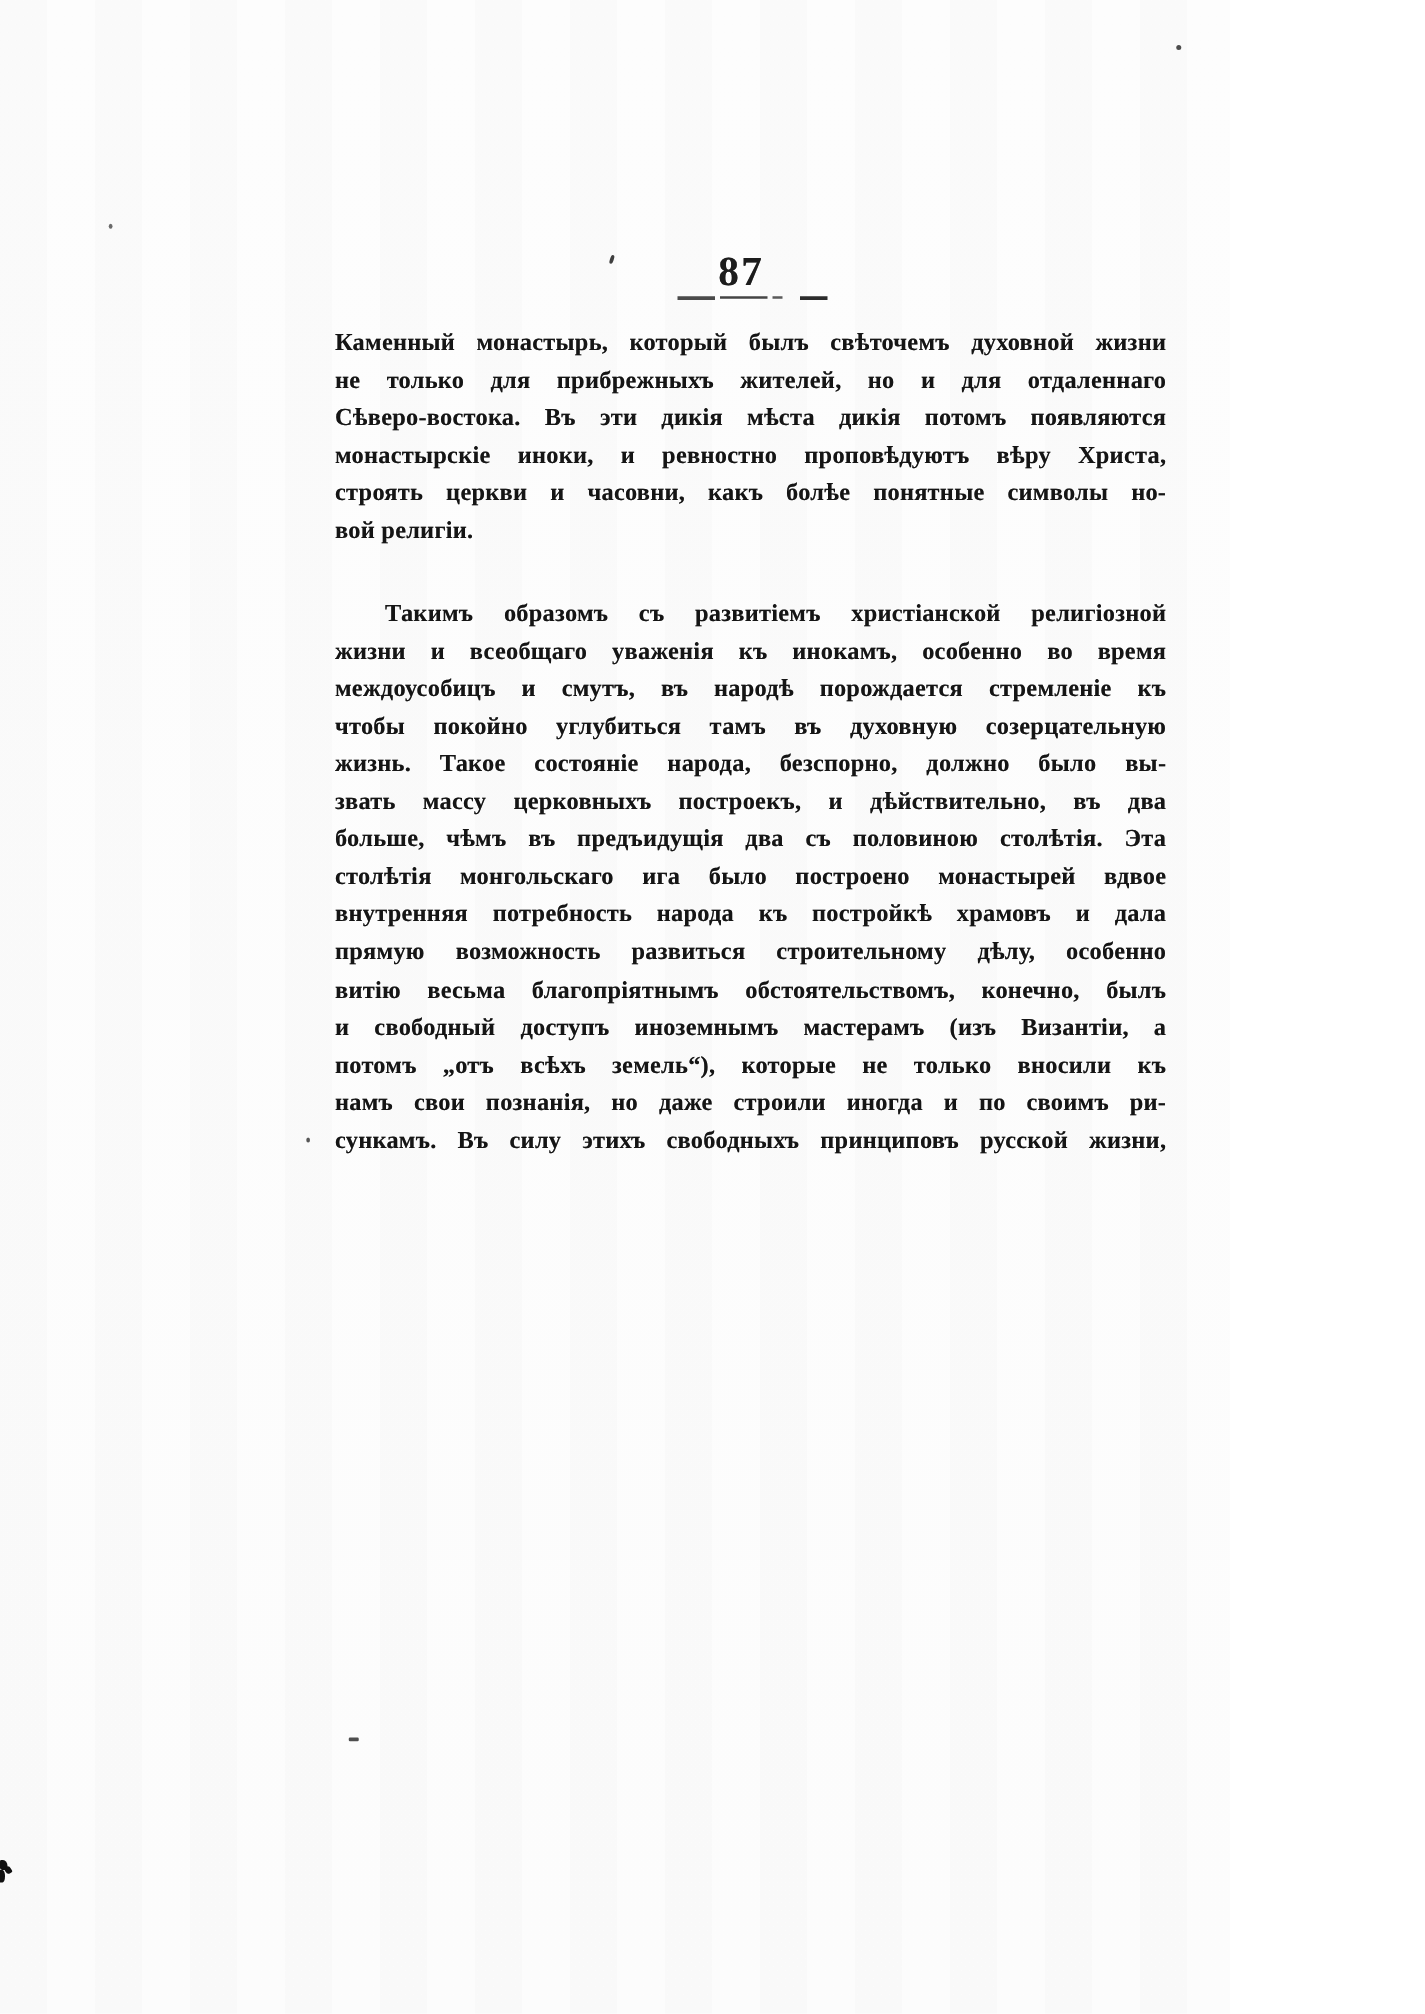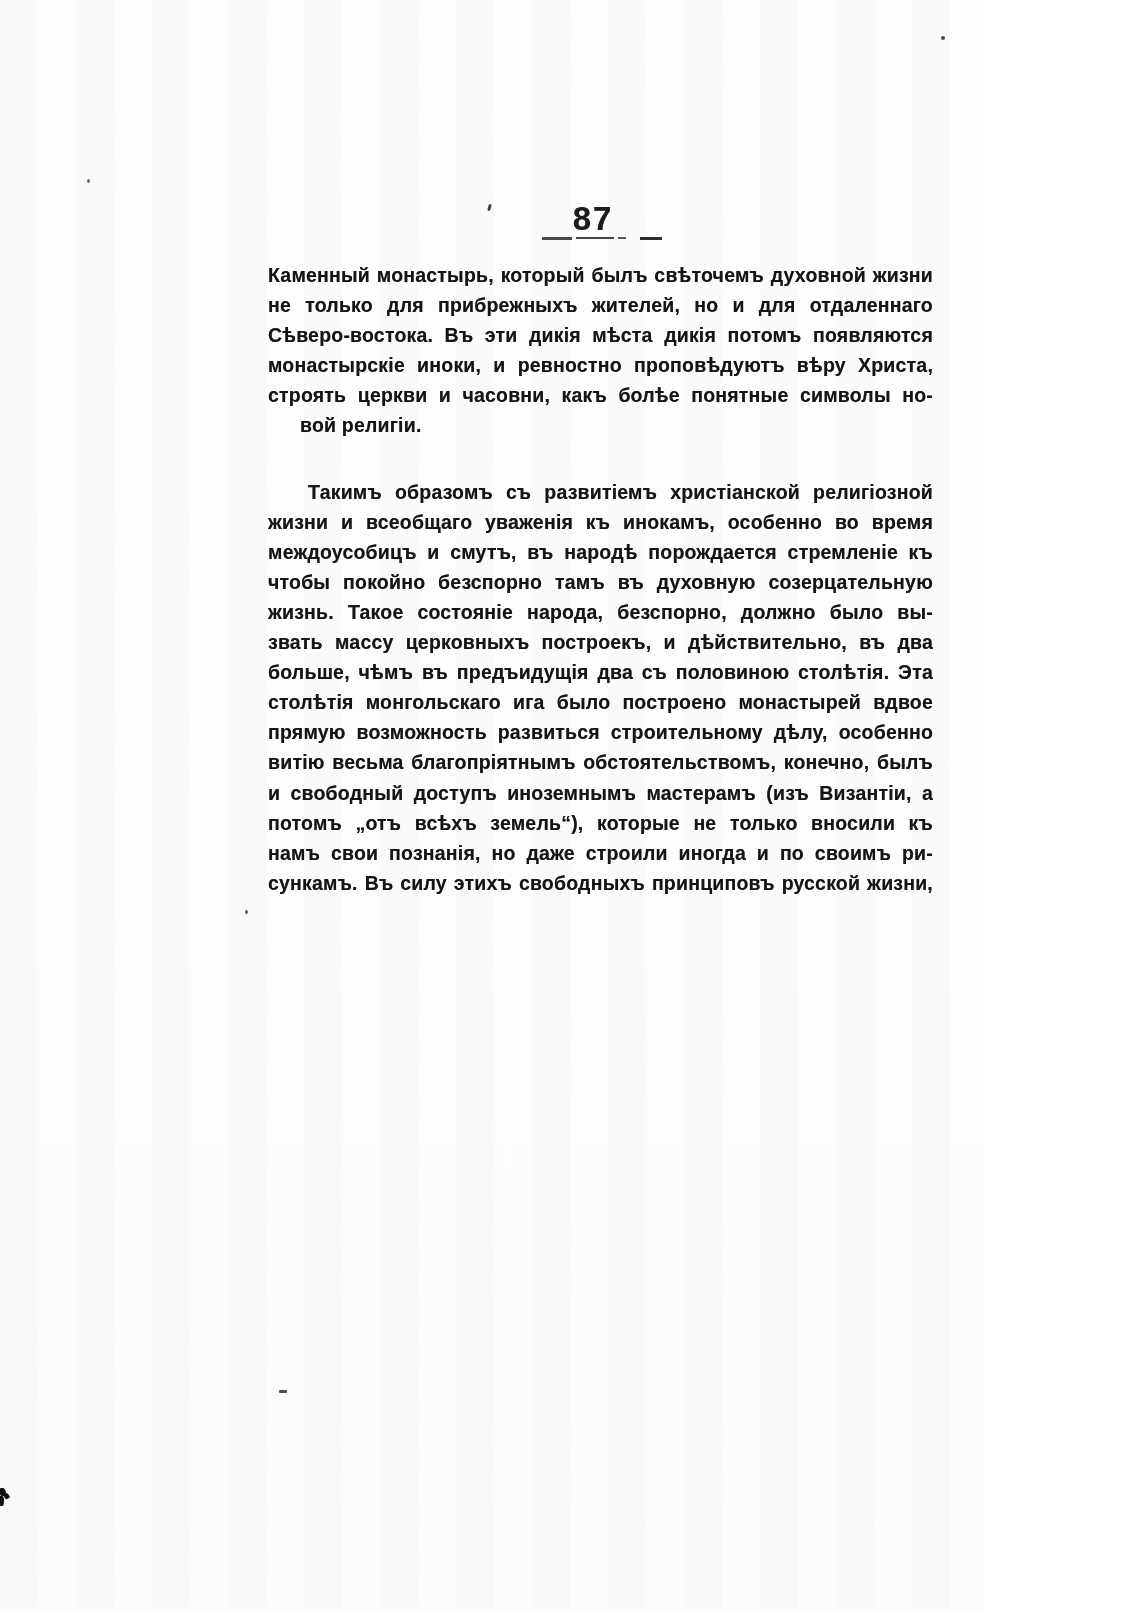--- a/index.html
+++ b/index.html
@@ -10,21 +10,21 @@
   .page {
     position: relative;
     width: 984px;
     height: 1611px;
     overflow: hidden;
     background:
       repeating-linear-gradient(90deg,
         rgba(0,0,0,0.012) 0px, rgba(0,0,0,0.012) 38px,
         rgba(255,255,255,0) 38px, rgba(255,255,255,0) 76px),
       linear-gradient(#fdfdfd, #fcfcfc);
-    font-family: Liberation Sans, sans-serif;
+    font-family: Liberation Serif, serif;
     color: #151515;
   }
   .folio {
     position: absolute;
     top: 200px;
     left: 493px;
     width: 200px;
     text-align: center;
     font-size: 33px;
     font-weight: 700;
@@ -59,21 +59,20 @@
   .paragraph { margin: 0; }
   .line {
     text-align: justify;
     -moz-text-align-last: justify;
     text-align-last: justify;
   }
   .line.indent { text-indent: 40px; margin-top: 36px; }
   .line.para-end {
     -moz-text-align-last: left;
     text-align-last: left;
-    margin-left: 32px;
   }
   
   .mark { position: absolute; background: #444; border-radius: 50%; }
   .mark-top-right   { left: 941px;  top: 36px;   width: 4px;  height: 4px;  background:#4c4c4c; }
   .mark-left-top    { left: 87px;   top: 179px;  width: 3px;  height: 4px;  background:#6a6a6a; }
   .mark-folio-tick  { left: 488px;  top: 204px;  width: 3px;  height: 7px;  border-radius:40%;
                       background:#3f3f3f; transform: rotate(18deg); }
   .mark-right-speck { left: 1050px; top: 626px;  width: 6px;  height: 4px;  border-radius:2px;
                       background:#9b9b9b; }
   .mark-left-dot    { left: 245px;  top: 910px;  width: 3px;  height: 4px;  background:#565656; }
@@ -107,25 +106,26 @@
         <div class="line">не только для прибрежныхъ жителей, но и для отдаленнаго</div>
         <div class="line">Сѣверо-востока. Въ эти дикія мѣста дикія потомъ появляются</div>
         <div class="line">монастырскіе иноки, и ревностно проповѣдуютъ вѣру Христа,</div>
         <div class="line">строять церкви и часовни, какъ болѣе понятные символы но-</div>
         <div class="line para-end">вой религіи.</div>
       </div>
       <div class="paragraph">
         <div class="line indent">Такимъ образомъ съ развитіемъ христіанской религіозной</div>
         <div class="line">жизни и всеобщаго уваженія къ инокамъ, особенно во время</div>
         <div class="line">междоусобицъ и смутъ, въ народѣ порождается стремленіе къ</div>
-        <div class="line">чтобы покойно безспорно тамъ въ духовную созерцательную</div>
+        <div class="line">чтобы покойно углубиться тамъ въ духовную созерцательную</div>
         <div class="line">жизнь. Такое состояніе народа, безспорно, должно было вы-</div>
         <div class="line">звать массу церковныхъ построекъ, и дѣйствительно, въ два</div>
         <div class="line">больше, чѣмъ въ предъидущія два съ половиною столѣтія. Эта</div>
         <div class="line">столѣтія монгольскаго ига было построено монастырей вдвое</div>
+        <div class="line">внутренняя потребность народа къ постройкѣ храмовъ и дала</div>
         <div class="line">прямую возможность развиться строительному дѣлу, особенно</div>
         <div class="line">витію весьма благопріятнымъ обстоятельствомъ, конечно, былъ</div>
         <div class="line">и свободный доступъ иноземнымъ мастерамъ (изъ Византіи, а</div>
         <div class="line">потомъ „отъ всѣхъ земель“), которые не только вносили къ</div>
         <div class="line">намъ свои познанія, но даже строили иногда и по своимъ ри-</div>
         <div class="line">сункамъ. Въ силу этихъ свободныхъ принциповъ русской жизни,</div>
       </div>
     </div>
 
   <div class="mark mark-top-right"></div>

